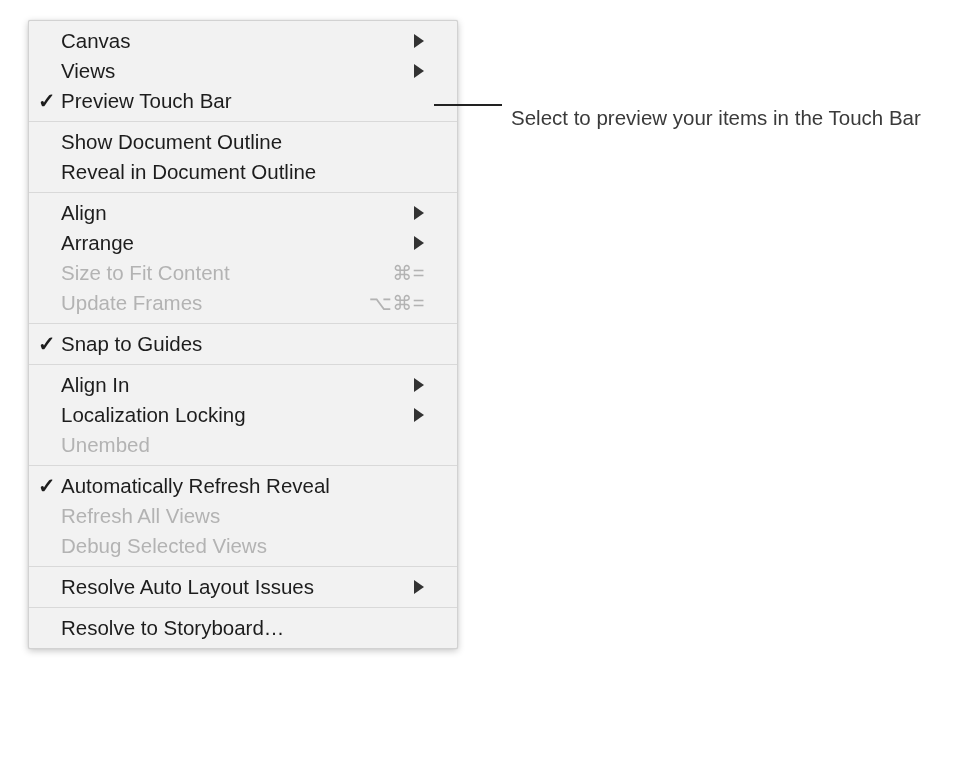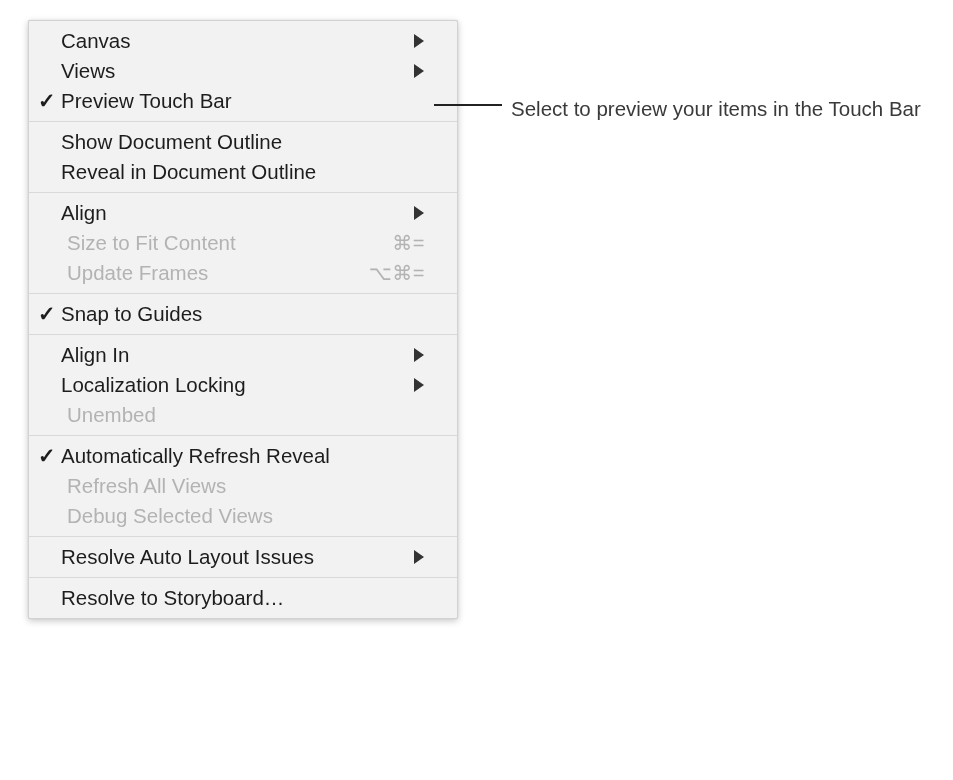--- a/index.html
+++ b/index.html
@@ -50,21 +50,20 @@
     align-items: center;
     padding: 0 12px 0 0;
     box-sizing: border-box;
     color: #1d1d1d;
     font-size: 20.5px;
     white-space: nowrap;
     cursor: default;
   }
   .menu-item.disabled {
     color: #b3b3b3;
-    padding-left: 6px;
   }
 
   .check-slot {
     width: 32px;
     min-width: 32px;
     display: flex;
     justify-content: flex-start;
     align-items: center;
     padding-left: 9px;
     box-sizing: border-box;
@@ -117,21 +116,21 @@
     height: 2px;
     background: #222222;
     display: block;
   }
   #callout .callout-text {
     margin-left: 9px;
     font-size: 20.5px;
     color: #3a3a3a;
     line-height: 1;
     position: relative;
-    top: 4px;
+    top: 13px;
   }
 </style>
 </head>
 <body>
 
 <div id="context-menu">
     <div class="menu-group">
       <div class="menu-item">
         <span class="check-slot"></span>
         <span class="menu-label">Canvas</span>
@@ -160,20 +159,25 @@
         <span class="menu-label">Reveal in Document Outline</span>
       </div>
     </div>
     <div class="menu-separator"></div>
     <div class="menu-group">
       <div class="menu-item">
         <span class="check-slot"></span>
         <span class="menu-label">Align</span>
         <span class="submenu-arrow"></span>
       </div>
+      <div class="menu-item">
+        <span class="check-slot"></span>
+        <span class="menu-label">Arrange</span>
+        <span class="submenu-arrow"></span>
+      </div>
       <div class="menu-item disabled">
         <span class="check-slot"></span>
         <span class="menu-label">Size to Fit Content</span>
         <span class="menu-shortcut">⌘=</span>
       </div>
       <div class="menu-item disabled">
         <span class="check-slot"></span>
         <span class="menu-label">Update Frames</span>
         <span class="menu-shortcut">⌥⌘=</span>
       </div>

